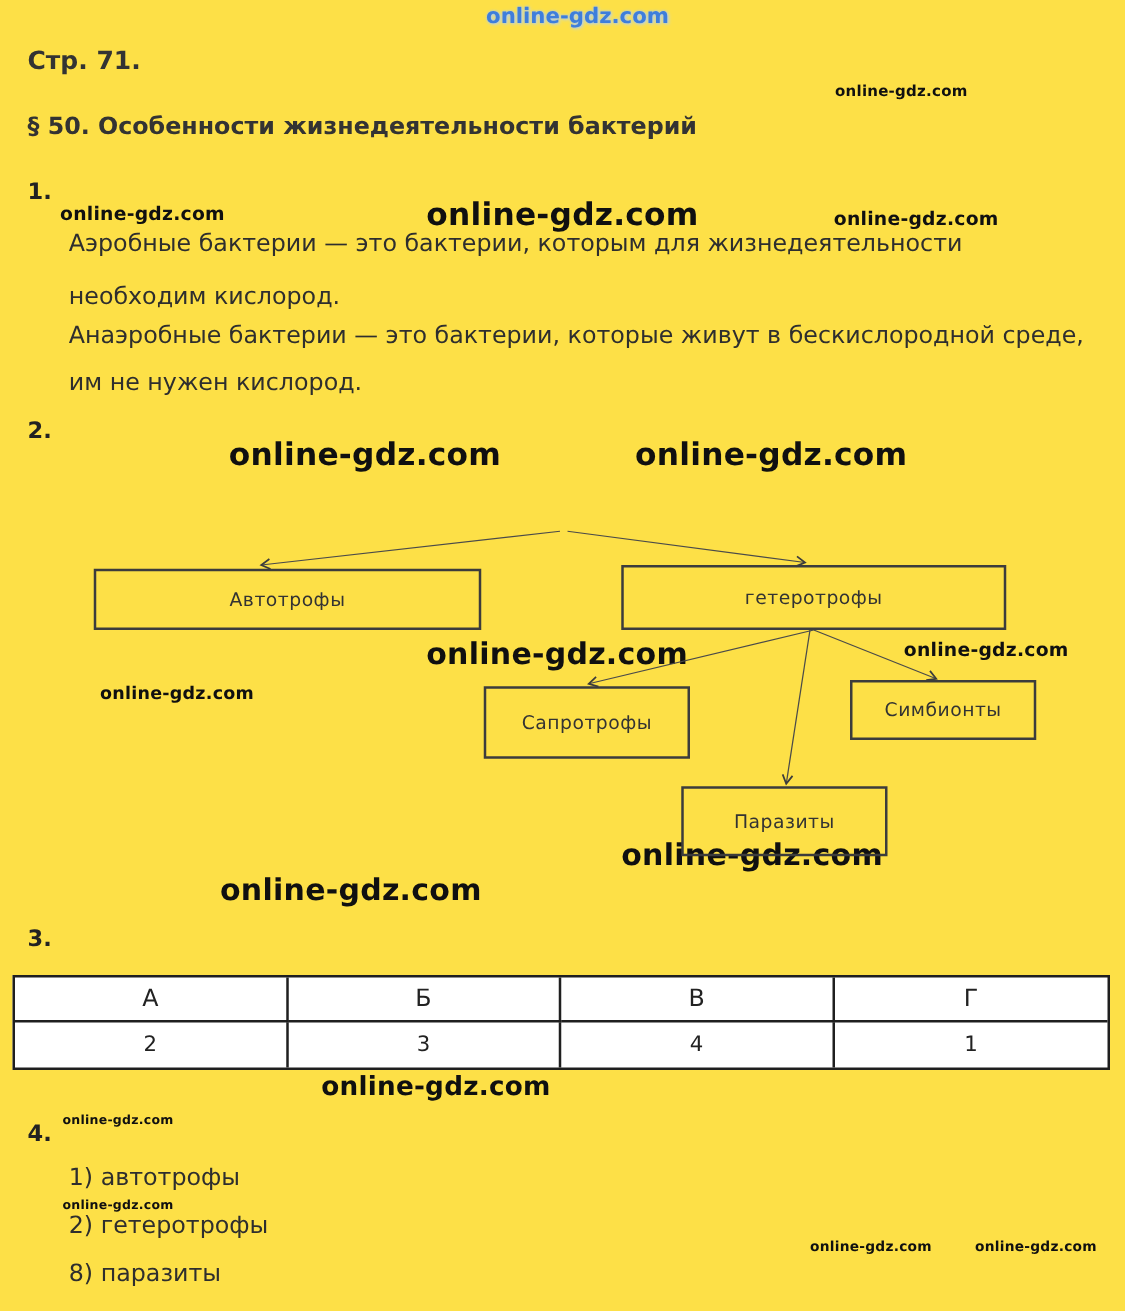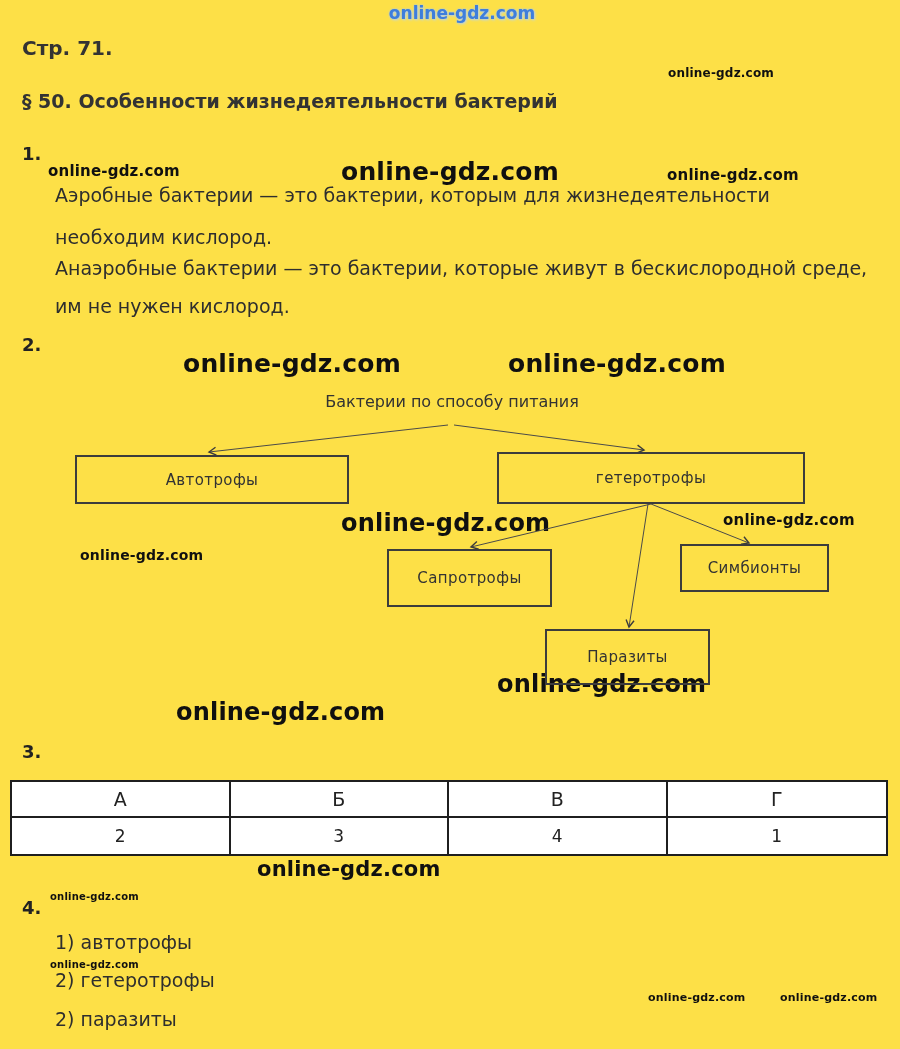--- a/index.html
+++ b/index.html
@@ -159,51 +159,50 @@
   <div class="page-label">Стр. 71.</div>
   <div class="section-title">§ 50. Особенности жизнедеятельности бактерий</div>
 
   <div class="qnum" style="top:143px;">1.</div>
   <div class="ansline" style="top:184px;">Аэробные бактерии — это бактерии, которым для жизнедеятельности</div>
   <div class="ansline" style="top:226px;">необходим кислород.</div>
   <div class="ansline" style="top:257px;">Анаэробные бактерии — это бактерии, которые живут в бескислородной среде,</div>
   <div class="ansline" style="top:295px;">им не нужен кислород.</div>
 
   <div class="qnum" style="top:334px;">2.</div>
-  <div class="dtitle">Бактерии по способу питания</div>
 
   <svg class="arrows" width="900" height="300">
     <defs>
       <marker id="ah" markerWidth="10" markerHeight="10" refX="8" refY="5" orient="auto">
         <path d="M1,1 L8,5 L1,9" fill="none" stroke="#3c3c3c" stroke-width="1.4"></path>
       </marker>
     </defs>
     <line x1="448" y1="35" x2="209" y2="62" stroke="#4a4a4a" stroke-width="1" marker-end="url(#ah)"></line>
     <line x1="454" y1="35" x2="644" y2="60" stroke="#4a4a4a" stroke-width="1" marker-end="url(#ah)"></line>
     <line x1="651" y1="114" x2="471" y2="157" stroke="#4a4a4a" stroke-width="1" marker-end="url(#ah)"></line>
     <line x1="651" y1="114" x2="749" y2="153" stroke="#4a4a4a" stroke-width="1" marker-end="url(#ah)"></line>
     <line x1="648" y1="114" x2="629" y2="237" stroke="#4a4a4a" stroke-width="1" marker-end="url(#ah)"></line>
   </svg>
 
-  <div class="dbox" style="left:75px; top:455px; width:274px; height:49px;">Автотрофы</div>
+  <div class="dbox" style="left:75px; top:455px; width:310px; height:49px;">Автотрофы</div>
   <div class="dbox" style="left:497px; top:452px; width:308px; height:52px;">гетеротрофы</div>
   <div class="dbox" style="left:387px; top:549px; width:165px; height:58px;">Сапротрофы</div>
   <div class="dbox" style="left:680px; top:544px; width:149px; height:48px;">Симбионты</div>
   <div class="dbox" style="left:545px; top:629px; width:165px; height:56px;">Паразиты</div>
 
   <div class="qnum" style="top:741px;">3.</div>
   <div class="anstable">
     <div class="tcell hdr">А</div>
     <div class="tcell hdr">Б</div>
     <div class="tcell hdr">В</div>
     <div class="tcell hdr">Г</div>
     <div class="tcell val">2</div>
     <div class="tcell val">3</div>
     <div class="tcell val">4</div>
     <div class="tcell val">1</div>
   </div>
 
   <div class="qnum" style="top:897px;">4.</div>
   <div class="q4item" style="top:931px;">1) автотрофы</div>
   <div class="q4item" style="top:969px;">2) гетеротрофы</div>
-  <div class="q4item" style="top:1008px;">2) паразиты</div>
+  <div class="q4item" style="top:1008px;">8) паразиты</div>
 
 </div>
 
 </body></html>

